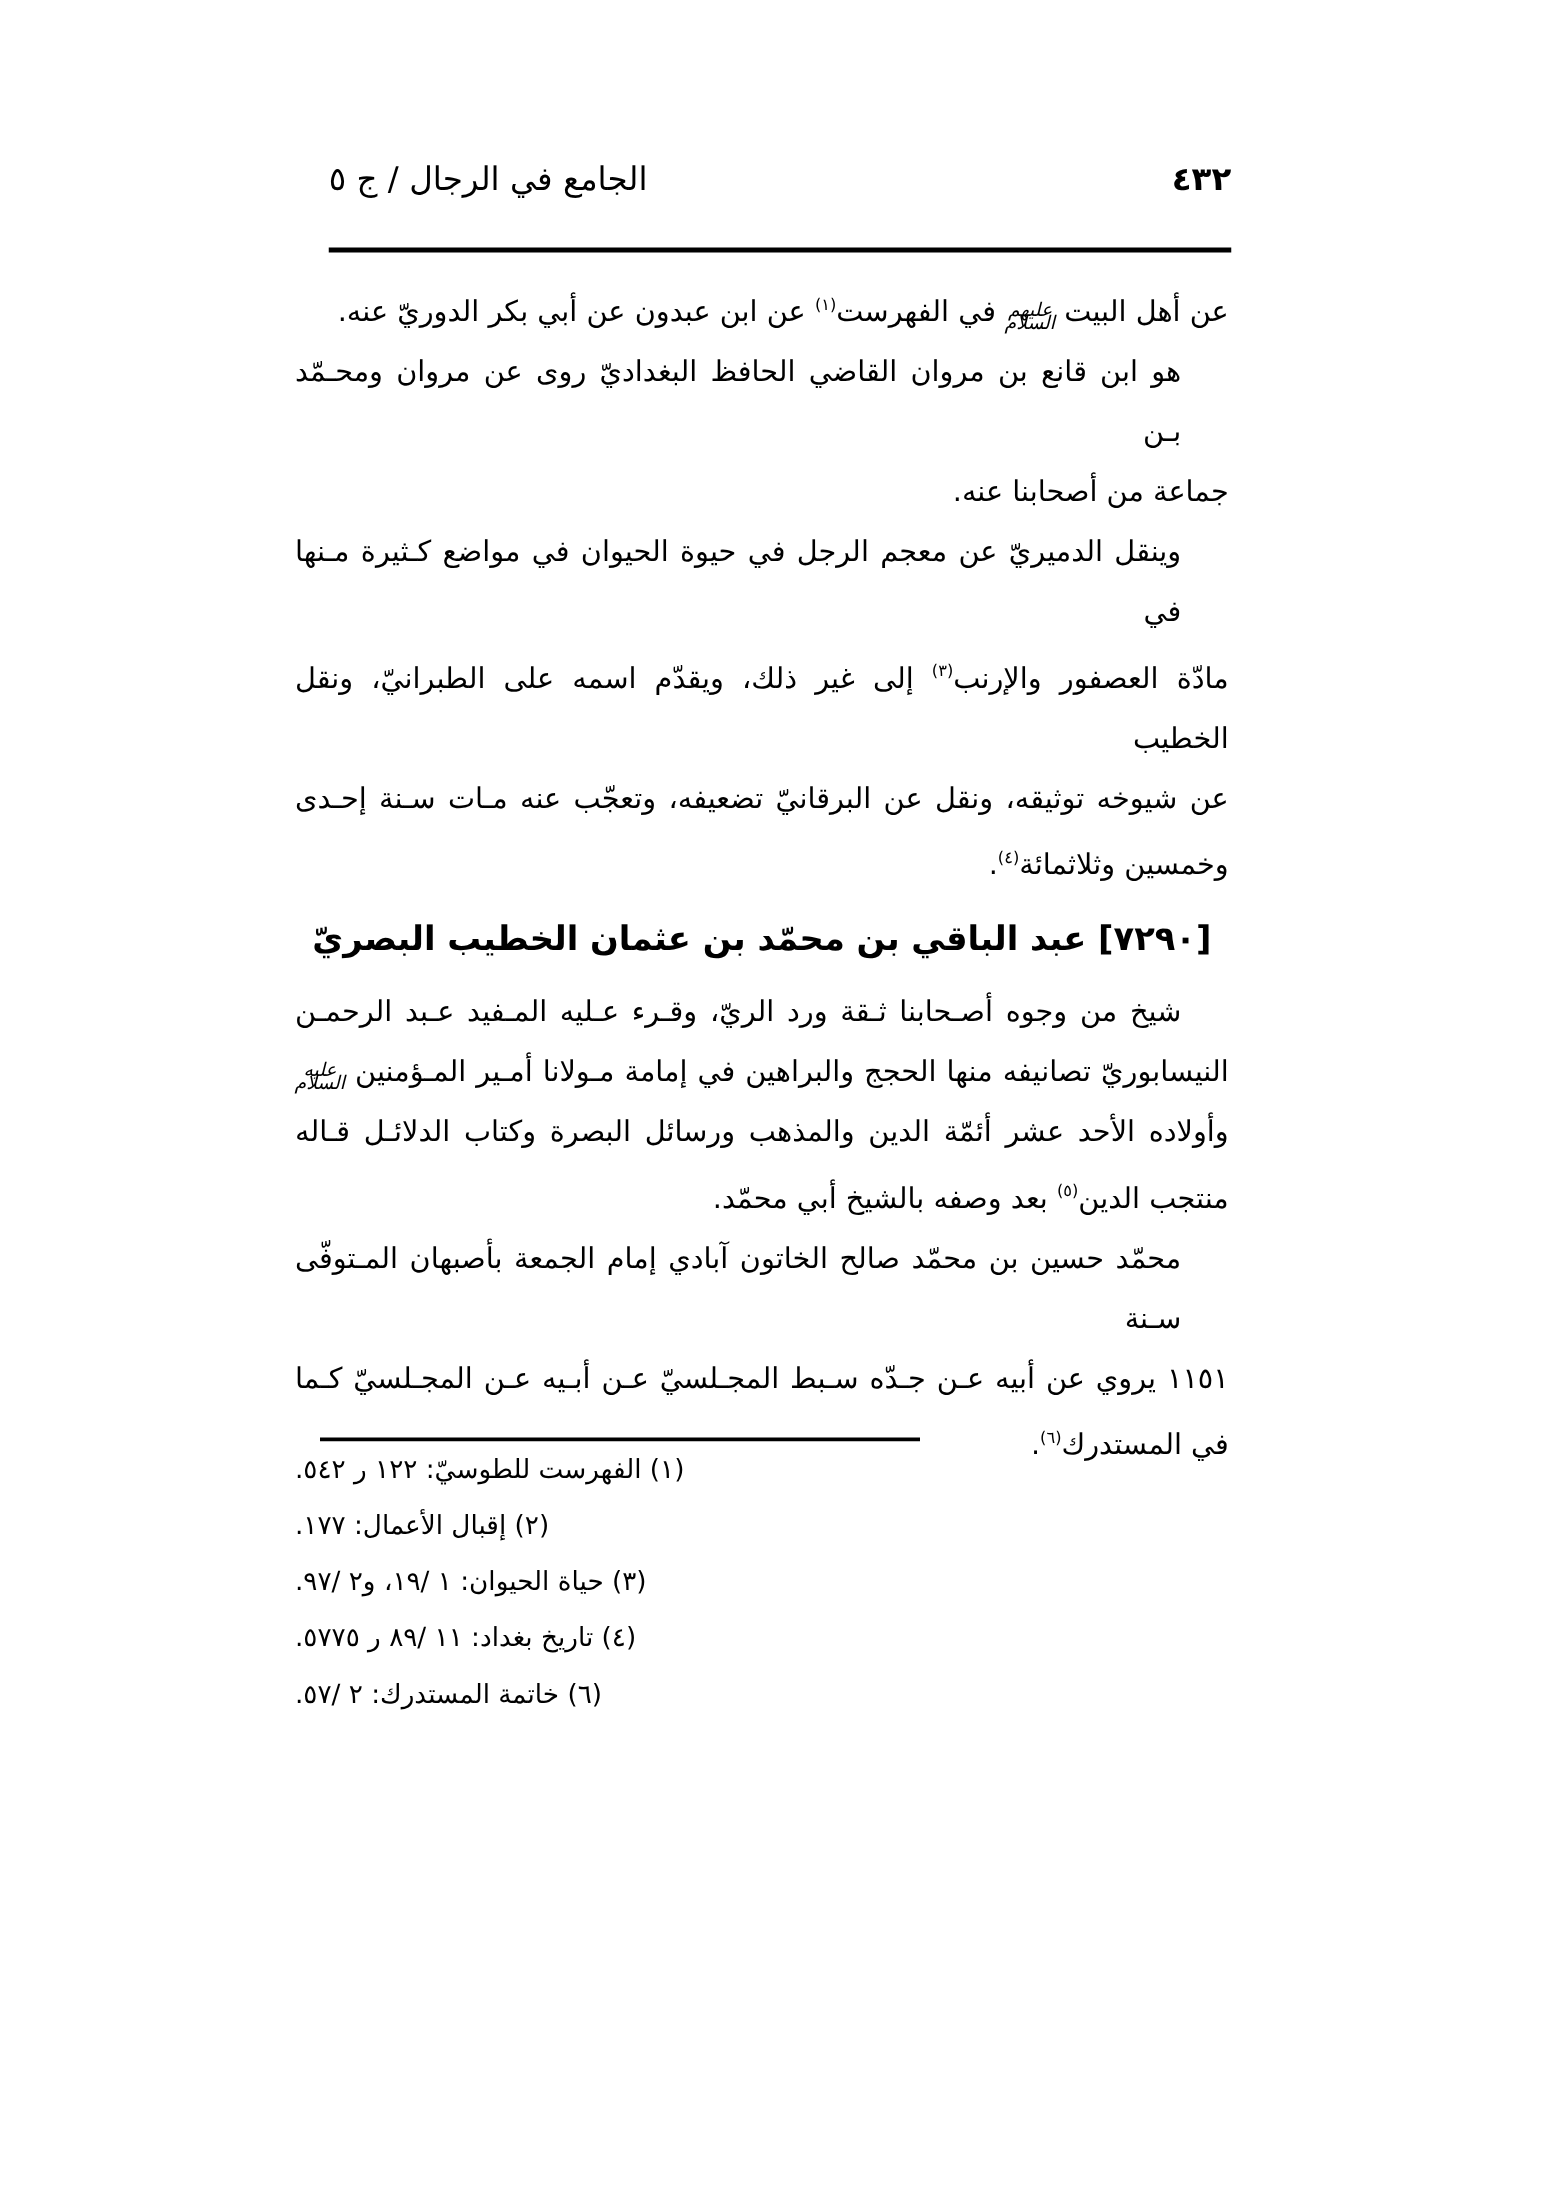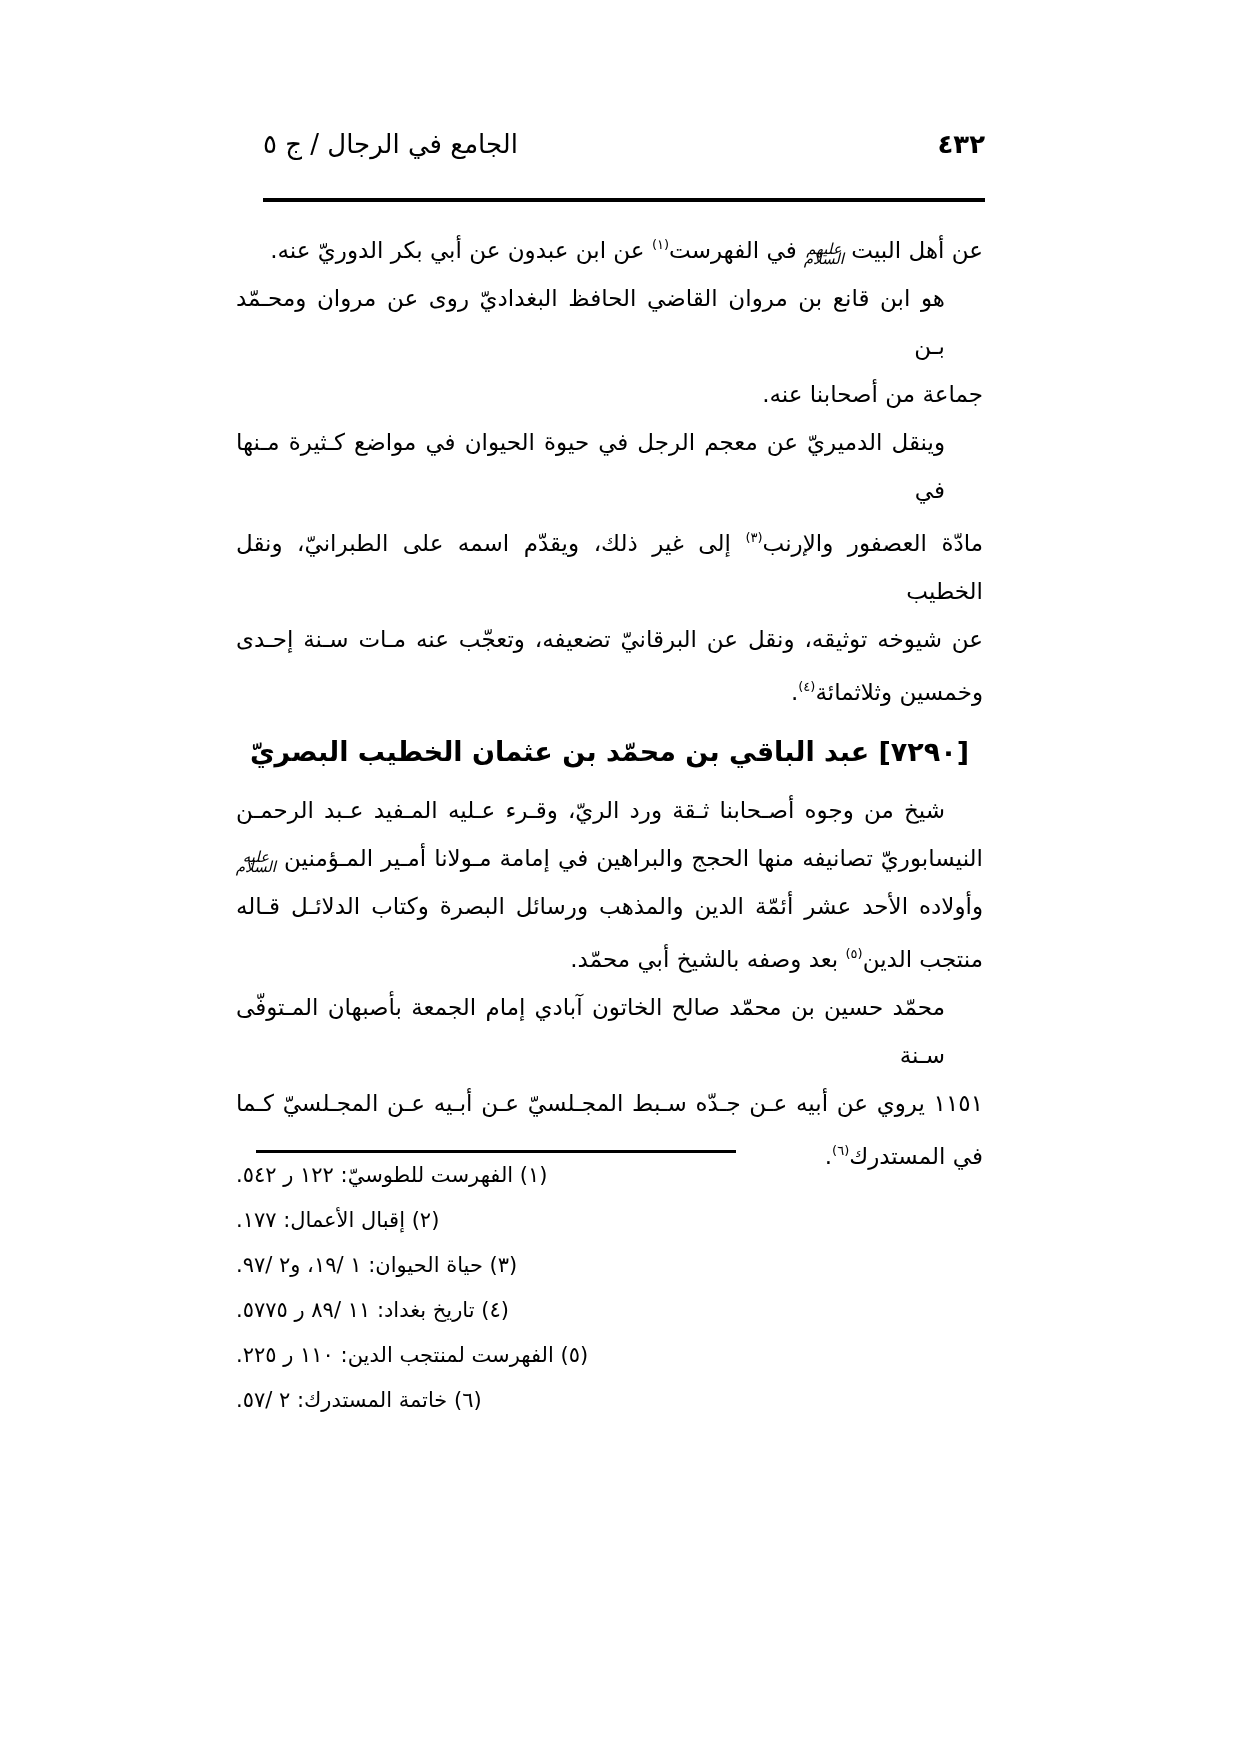--- a/index.html
+++ b/index.html
@@ -116,17 +116,16 @@
       <div class="line nofill"><span>في المستدرك</span><sup class="fnref">(٦)</sup><span>.</span></div>
     </div>
 
   <div class="footnotes">
     <div class="footnote-sep"></div>
 
   <div class="footnote-item">(١) الفهرست للطوسيّ: ١٢٢ ر ٥٤٢.</div>
       <div class="footnote-item">(٢) إقبال الأعمال: ١٧٧.</div>
       <div class="footnote-item">(٣) حياة الحيوان: ١ /١٩، و٢ /٩٧.</div>
       <div class="footnote-item">(٤) تاريخ بغداد: ١١ /٨٩ ر ٥٧٧٥.</div>
-      <div class="footnote-item">(٥) الفهرست لمنتجب الدين: ١١٠ ر ٢٢٥.</div>
       <div class="footnote-item">(٦) خاتمة المستدرك: ٢ /٥٧.</div>
     </div>
 
 </div>
 
 </body></html>

